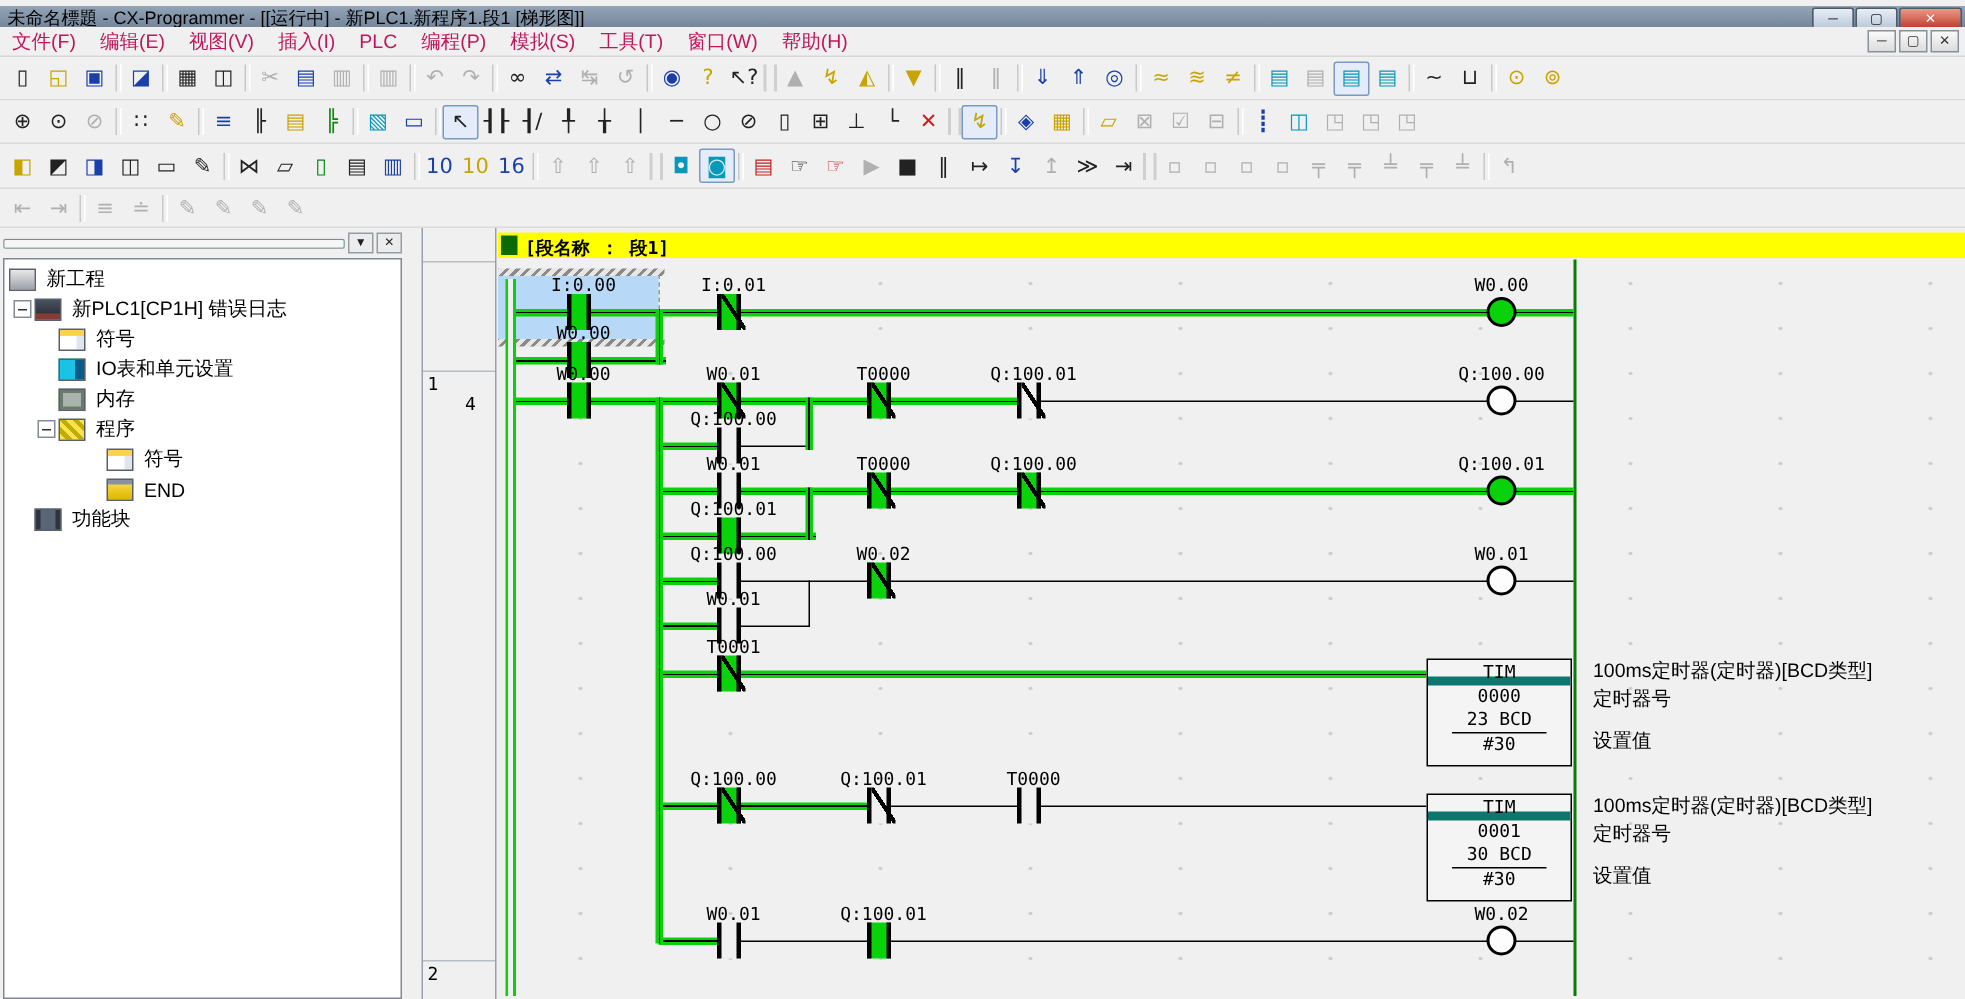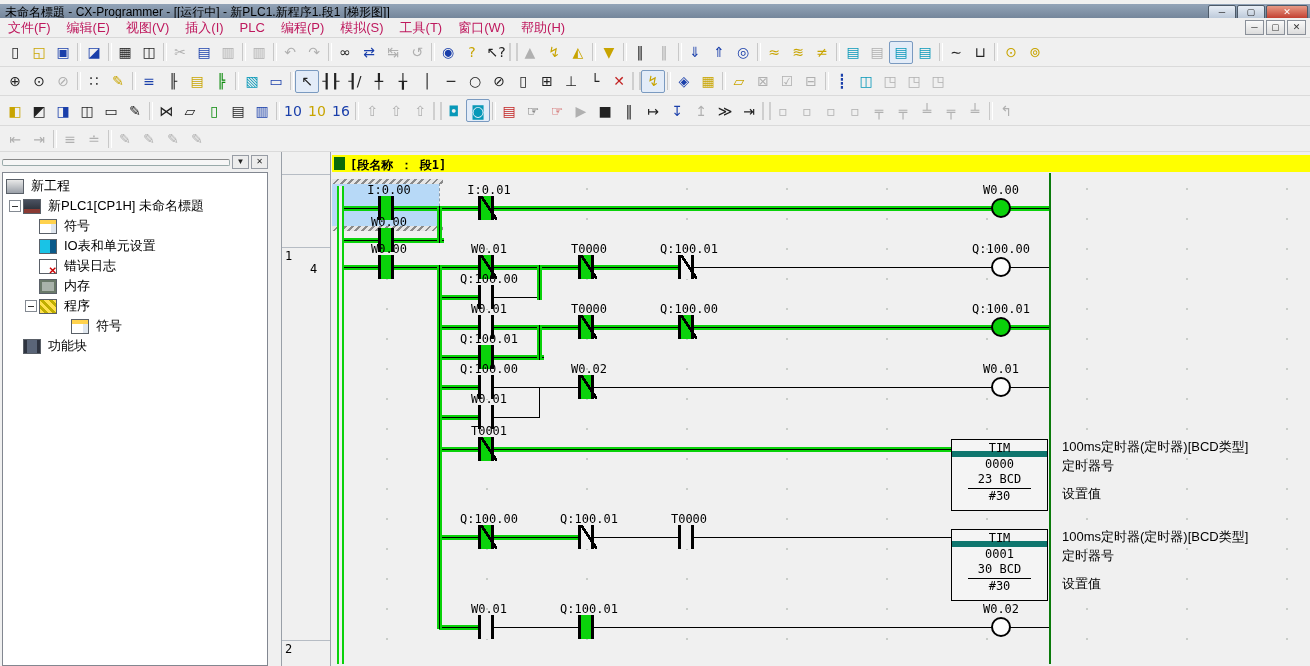--- a/index.html
+++ b/index.html
@@ -603,51 +603,51 @@
   <div id="treebox">
 
   <div class="ti" data-depth="0" data-sel="0">
 
       <span class="ticon" data-icon="project"></span>
       <span class="tlabel">新工程</span>
     </div>
       <div class="ti" data-depth="1" data-sel="0">
       <span class="exp" data-exp="-"></span>
       <span class="ticon" data-icon="plc"></span>
-      <span class="tlabel">新PLC1[CP1H] 未命名標題</span>
+      <span class="tlabel">新PLC1[CP1H] 错误日志</span>
     </div>
       <div class="ti" data-depth="2" data-sel="0">
       <span class="exp"></span>
       <span class="ticon" data-icon="symbols"></span>
       <span class="tlabel">符号</span>
     </div>
       <div class="ti" data-depth="2" data-sel="0">
       <span class="exp"></span>
       <span class="ticon" data-icon="io-table"></span>
       <span class="tlabel">IO表和单元设置</span>
     </div>
       <div class="ti" data-depth="2" data-sel="0">
       <span class="exp"></span>
-      <span class="ticon" data-icon="error-log"></span>
-      <span class="tlabel">错误日志</span>
-    </div>
-      <div class="ti" data-depth="2" data-sel="0">
-      <span class="exp"></span>
       <span class="ticon" data-icon="memory"></span>
       <span class="tlabel">内存</span>
     </div>
       <div class="ti" data-depth="2" data-sel="0">
       <span class="exp" data-exp="-"></span>
       <span class="ticon" data-icon="programs"></span>
       <span class="tlabel">程序</span>
     </div>
       <div class="ti" data-depth="4" data-sel="0">
       <span class="exp"></span>
       <span class="ticon" data-icon="symbols"></span>
       <span class="tlabel">符号</span>
+    </div>
+      <div class="ti" data-depth="4" data-sel="0">
+      <span class="exp"></span>
+      <span class="ticon" data-icon="section"></span>
+      <span class="tlabel">END</span>
     </div>
       <div class="ti" data-depth="1" data-sel="0">
       <span class="exp"></span>
       <span class="ticon" data-icon="function-block"></span>
       <span class="tlabel">功能块</span>
     </div>
     </div>
 </div>
 
 <div id="ladder">

